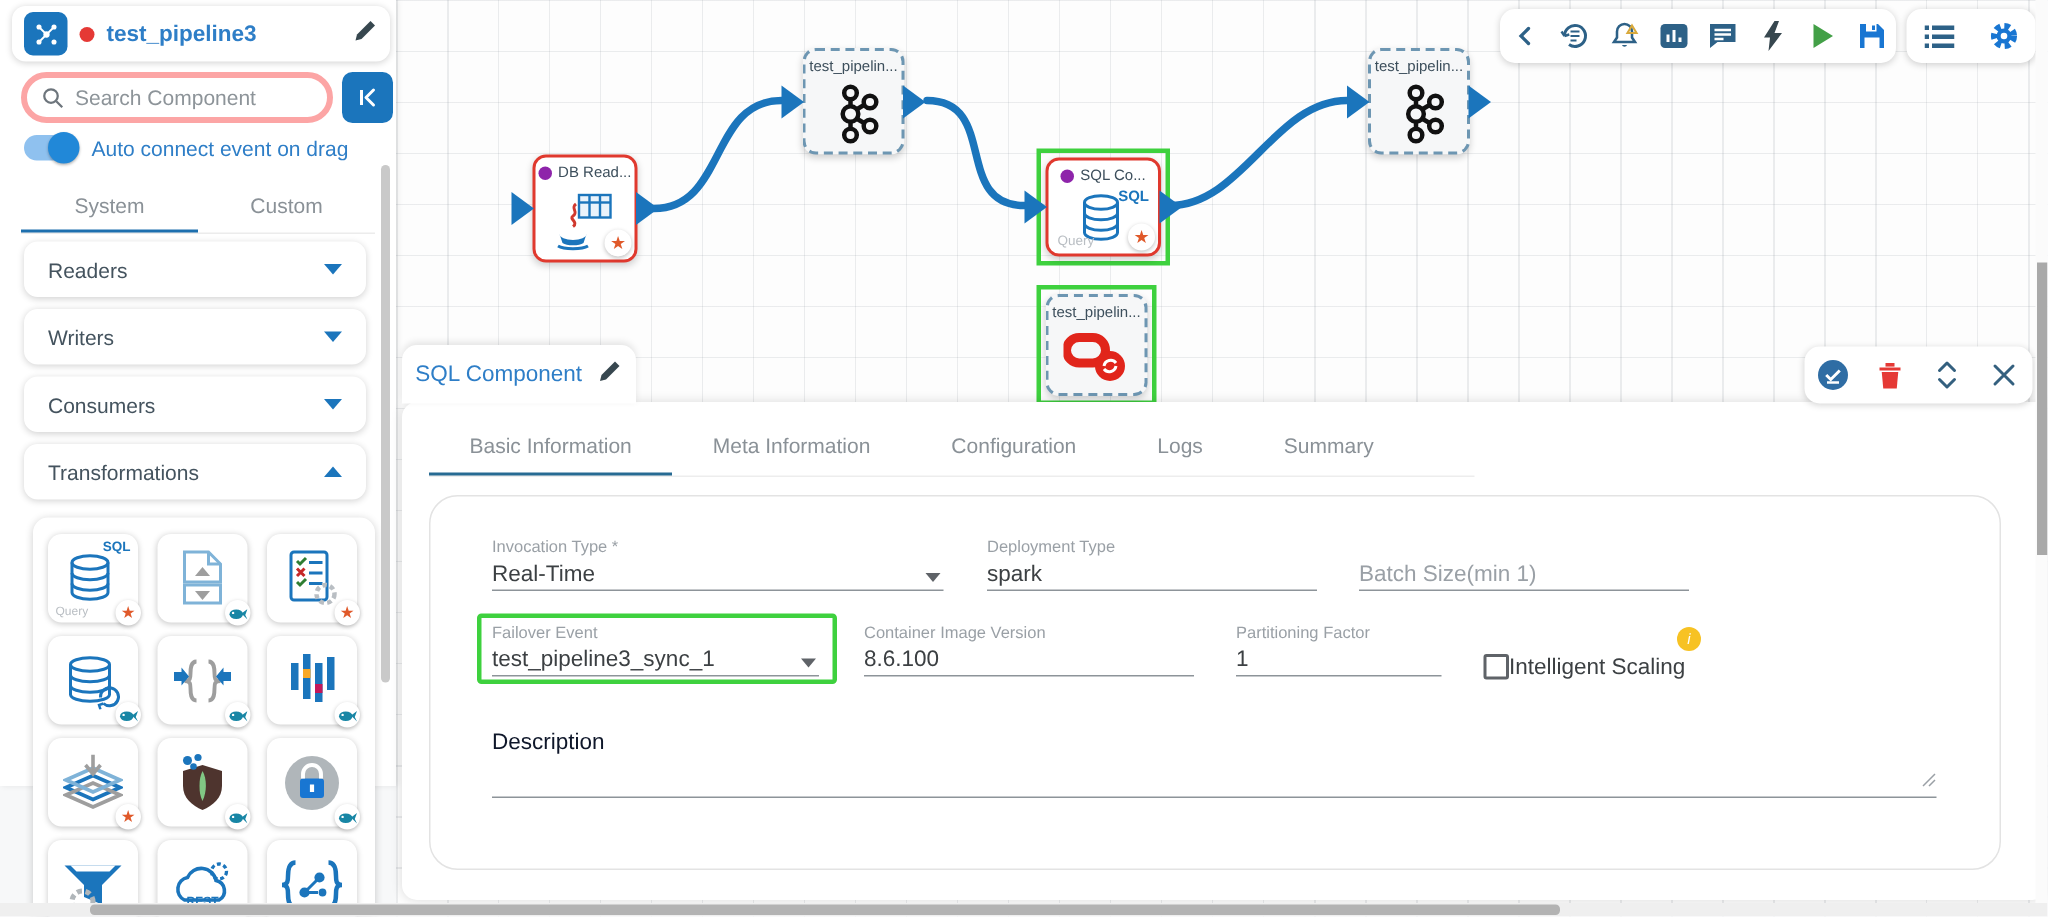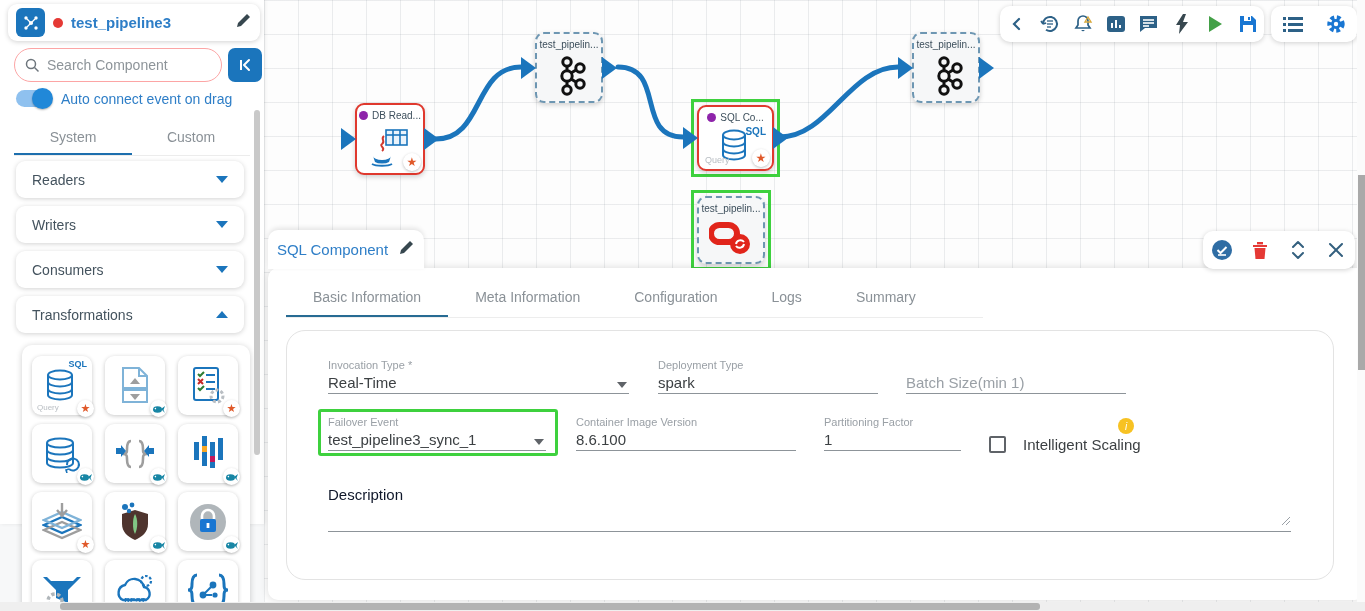--- a/index.html
+++ b/index.html
@@ -37,21 +37,21 @@
 
   
   .sidebar { position:absolute; left:0; top:0; width:264px; height:524px; background:#fff; z-index:8;
              box-shadow:1px 0 4px rgba(0,0,0,.08); }
   .card { background:#fff; border-radius:9px; box-shadow:0 1px 5px rgba(0,0,0,.18); }
   .title-card { position:absolute; left:8px; top:4px; width:252px; height:37px; display:flex; align-items:center; gap:8px; padding:0 8px; }
   .logo { width:29px; height:29px; border-radius:6px; background:#1b75bc; display:flex; align-items:center; justify-content:center; }
   .red-dot { width:10px; height:10px; border-radius:50%; background:#e53935; }
   .pipe-title { color:#2e7ec7; font-size:15px; font-weight:bold; flex:1; }
   .search-row { position:absolute; left:14px; top:48px; width:250px; display:flex; gap:6px; }
-  .search-box { width:208px; height:34px; border:1px solid #fca5a5; border-radius:17px; display:flex; align-items:center; padding:0 10px; gap:7px; background:#fff; }
+  .search-box { width:208px; height:34px; border:4px solid #fca5a5; border-radius:17px; display:flex; align-items:center; padding:0 10px; gap:7px; background:#fff; }
   .search-box input { border:none; outline:none; width:150px; font-size:14px; color:#555; font-family:"Liberation Sans",sans-serif; background:transparent; }
   .search-box input::placeholder { color:#8d9499; }
   .collapse-btn { width:34px; height:34px; border:none; border-radius:7px; background:#1b75bc; color:#fff; cursor:pointer; display:flex; align-items:center; justify-content:center; }
   .toggle-row { position:absolute; left:16px; top:90px; display:flex; align-items:center; gap:9px; }
   .toggle { width:36px; height:17px; border-radius:9px; background:#8fc1ef; position:relative; }
   .toggle .knob { position:absolute; right:-1px; top:-2px; width:21px; height:21px; border-radius:50%; background:#2188d8; box-shadow:0 1px 2px rgba(0,0,0,.3); }
   .toggle-label { color:#2e7ec7; font-size:14px; }
   .side-tabs { position:absolute; left:14px; top:118px; width:236px; height:38px; display:flex; }
   .side-tab { flex:1; text-align:center; font-size:14px; color:#8a9197; line-height:38px; position:relative; cursor:pointer; }
   .side-tab.active::after { content:""; position:absolute; left:0; right:0; bottom:0; height:3px; background:#1d6fae; }
@@ -94,21 +94,21 @@
   .ptab { padding:0 27px; line-height:34px; font-size:14px; color:#8a9197; position:relative; cursor:pointer; white-space:nowrap; }
   .ptab.active::after { content:""; position:absolute; left:0; right:0; bottom:0; height:3px; background:#276b93; }
   .panel-tabs::after { content:""; position:absolute; left:0; right:-40px; bottom:0; height:1px; background:#ededed; }
   .form-box { position:absolute; left:18px; top:62px; width:1048px; height:250px; border:1px solid #e3e3e3; border-radius:19px; }
   .field { position:absolute; }
   .field .flabel { font-size:11px; color:#9aa0a6; margin-bottom:3px; }
   .field .fval { font-size:15px; color:#3c4043; height:20px; border-bottom:1px solid #8d9499; padding-bottom:3px; position:relative; }
   .field .fval.placeholder { color:#9aa0a6; }
   .fcaret { position:absolute; right:2px; top:8px; width:0; height:0; border-left:5px solid transparent; border-right:5px solid transparent; border-top:6px solid #5f6368; }
   .hl-green { position:absolute; border:3px solid #3ed13e; border-radius:3px; }
-  .check-row { position:absolute; display:flex; align-items:center; gap:17px;text-align:center; }
+  .check-row { position:absolute; display:flex; align-items:center; gap:0;text-align:center; }
   .checkbox { width:17px; height:17px; border:2px solid #5f6368; border-radius:2px; background:#fff; cursor:pointer; }
   .check-lbl { font-size:15px; color:#3c4043; }
   .info-dot { position:absolute; width:16px; height:16px; border-radius:50%; background:#f7c223; color:#fff; font-size:10px; font-style:italic;
               display:flex; align-items:center; justify-content:center; }
   .resize-h { position:absolute; right:0; bottom:2px; }
 
   
   .vscroll { position:absolute; right:0; top:0; width:8px; height:611px; background:#fbfbfb; z-index:12; }
   .vscroll .thumb { position:absolute; left:1px; top:175px; width:7px; height:195px; background:#a9a9a9; }
   .hscroll { position:absolute; left:0; bottom:0; width:1365px; height:9px; background:#efefef; z-index:13; }

